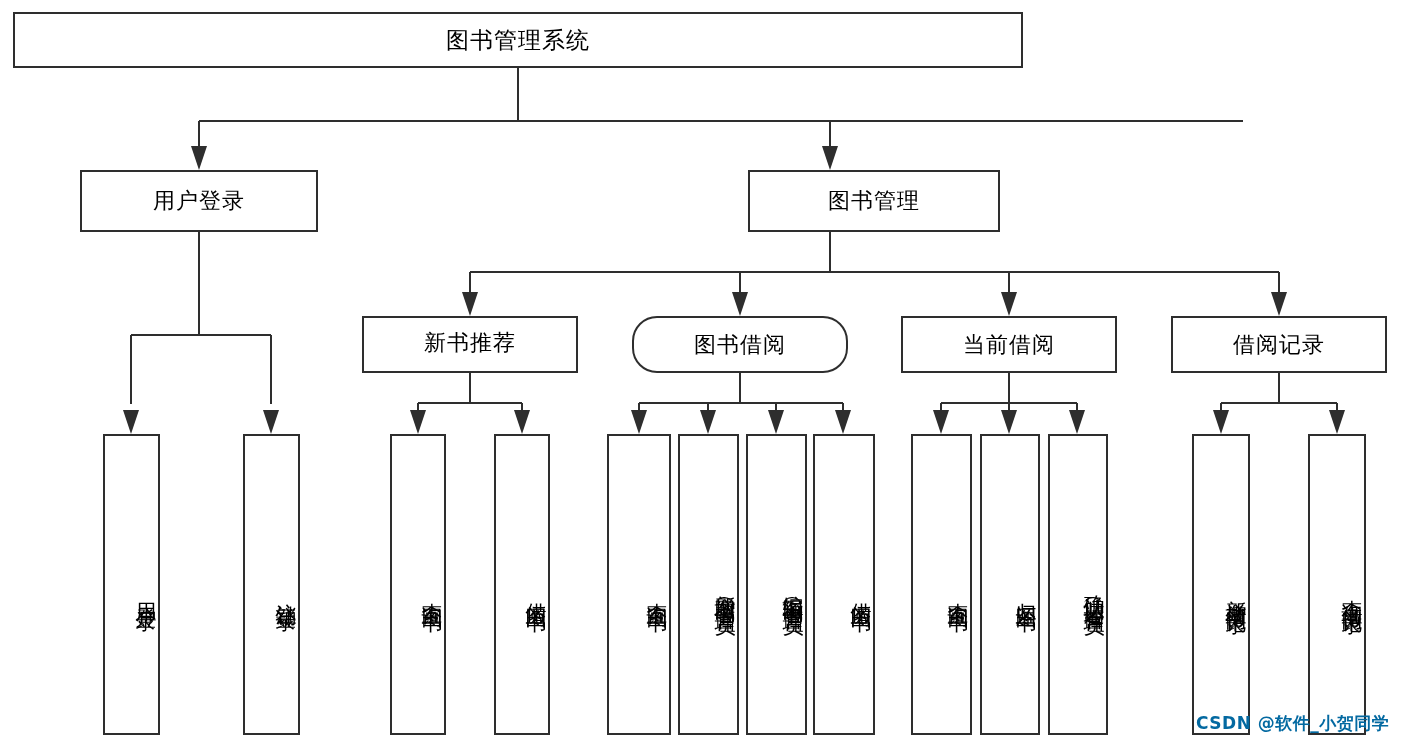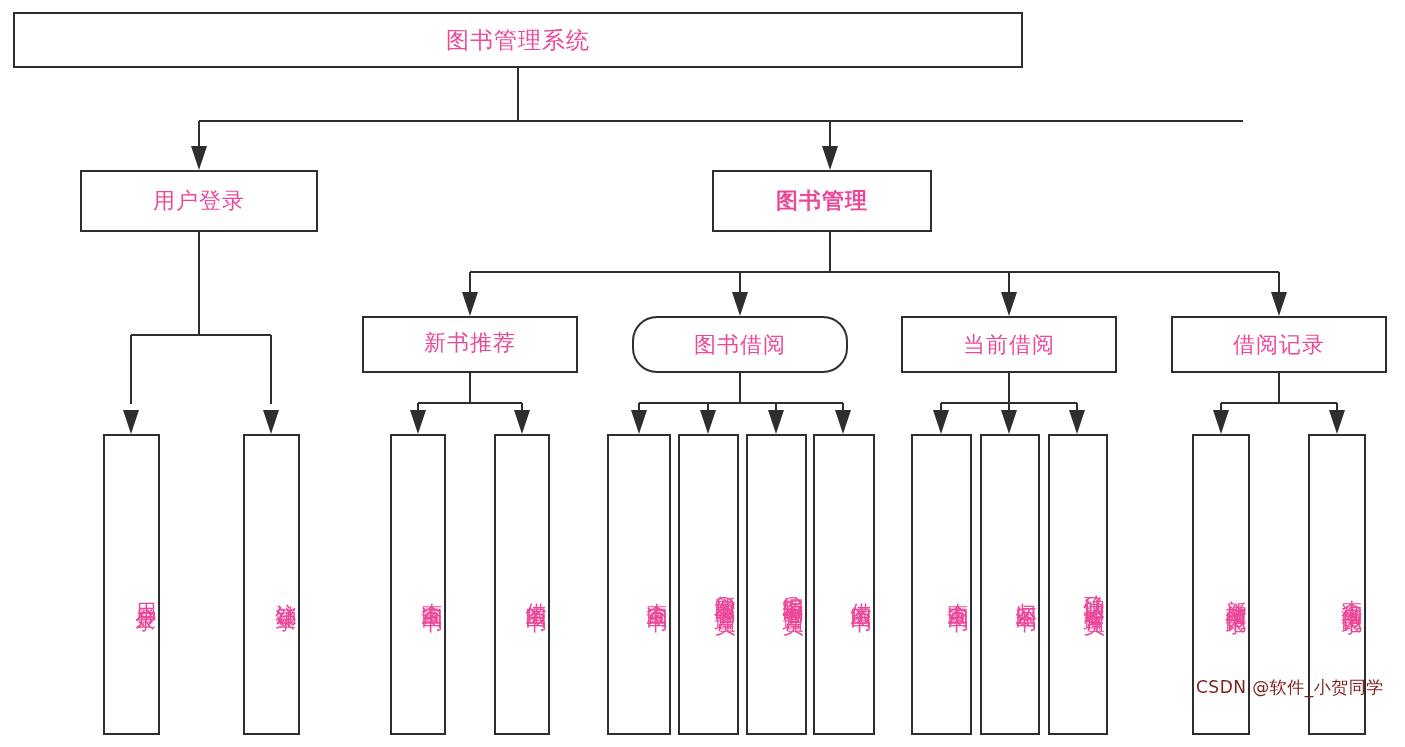--- a/index.html
+++ b/index.html
@@ -24,21 +24,21 @@
     top: 0;
     width: 1405px;
     height: 747px;
     pointer-events: none;
   }
   .node {
     position: absolute;
     box-sizing: border-box;
     border: 2px solid #2e2e2e;
     background: #ffffff;
-    color: #ec4899;
+    color: #000000;
     display: flex;
     align-items: center;
     justify-content: center;
     text-align: center;
     line-height: 1.15;
   }
   .node.horiz {
     font-size: 22px;
     letter-spacing: 1px;
   }
@@ -54,26 +54,27 @@
     align-items: flex-start;
     justify-content: center;
   }
   .node .label {
     display: block;
     white-space: pre-line;
   }
   .watermark {
     position: absolute;
     left: 1196px;
-    top: 676px;
+    top: 712px;
     font-size: 17px;
-    color: #7f1d1d;
+    color: #0369a1;
     letter-spacing: 0.5px;
     white-space: nowrap;
     font-family: "DejaVu Sans", "Liberation Sans", sans-serif;
+    font-weight: bold;
   }
 </style>
 </head>
 <body>
 
 <div id="diagram-root">
 
   <svg id="wires" viewBox="0 0 1405 747" xmlns="http://www.w3.org/2000/svg">
     <g stroke="#2e2e2e" stroke-width="2.5" fill="none" shape-rendering="crispEdges">
 
@@ -147,21 +148,21 @@
     </g>
   </svg>
 
   <div class="node horiz root" style="left:13px; top:12px; width:1010px; height:56px;">
     <span class="label">图书管理系统</span>
   </div>
 
   <div class="node horiz" style="left:80px; top:170px; width:238px; height:62px;">
     <span class="label">用户登录</span>
   </div>
-  <div class="node horiz" style="left:712px; top:170px; width:220px; height:62px;font-weight:bold;">
+  <div class="node horiz" style="left:748px; top:170px; width:252px; height:62px;">
     <span class="label">图书管理</span>
   </div>
 
   <div class="node horiz" style="left:362px; top:316px; width:216px; height:57px;font-family:Liberation Mono, monospace;">
     <span class="label">新书推荐</span>
   </div>
   <div class="node horiz" style="left:632px; top:316px; width:216px; height:57px;border-radius:25px;">
     <span class="label">图书借阅</span>
   </div>
   <div class="node horiz" style="left:1171px; top:316px; width:216px; height:57px;">

